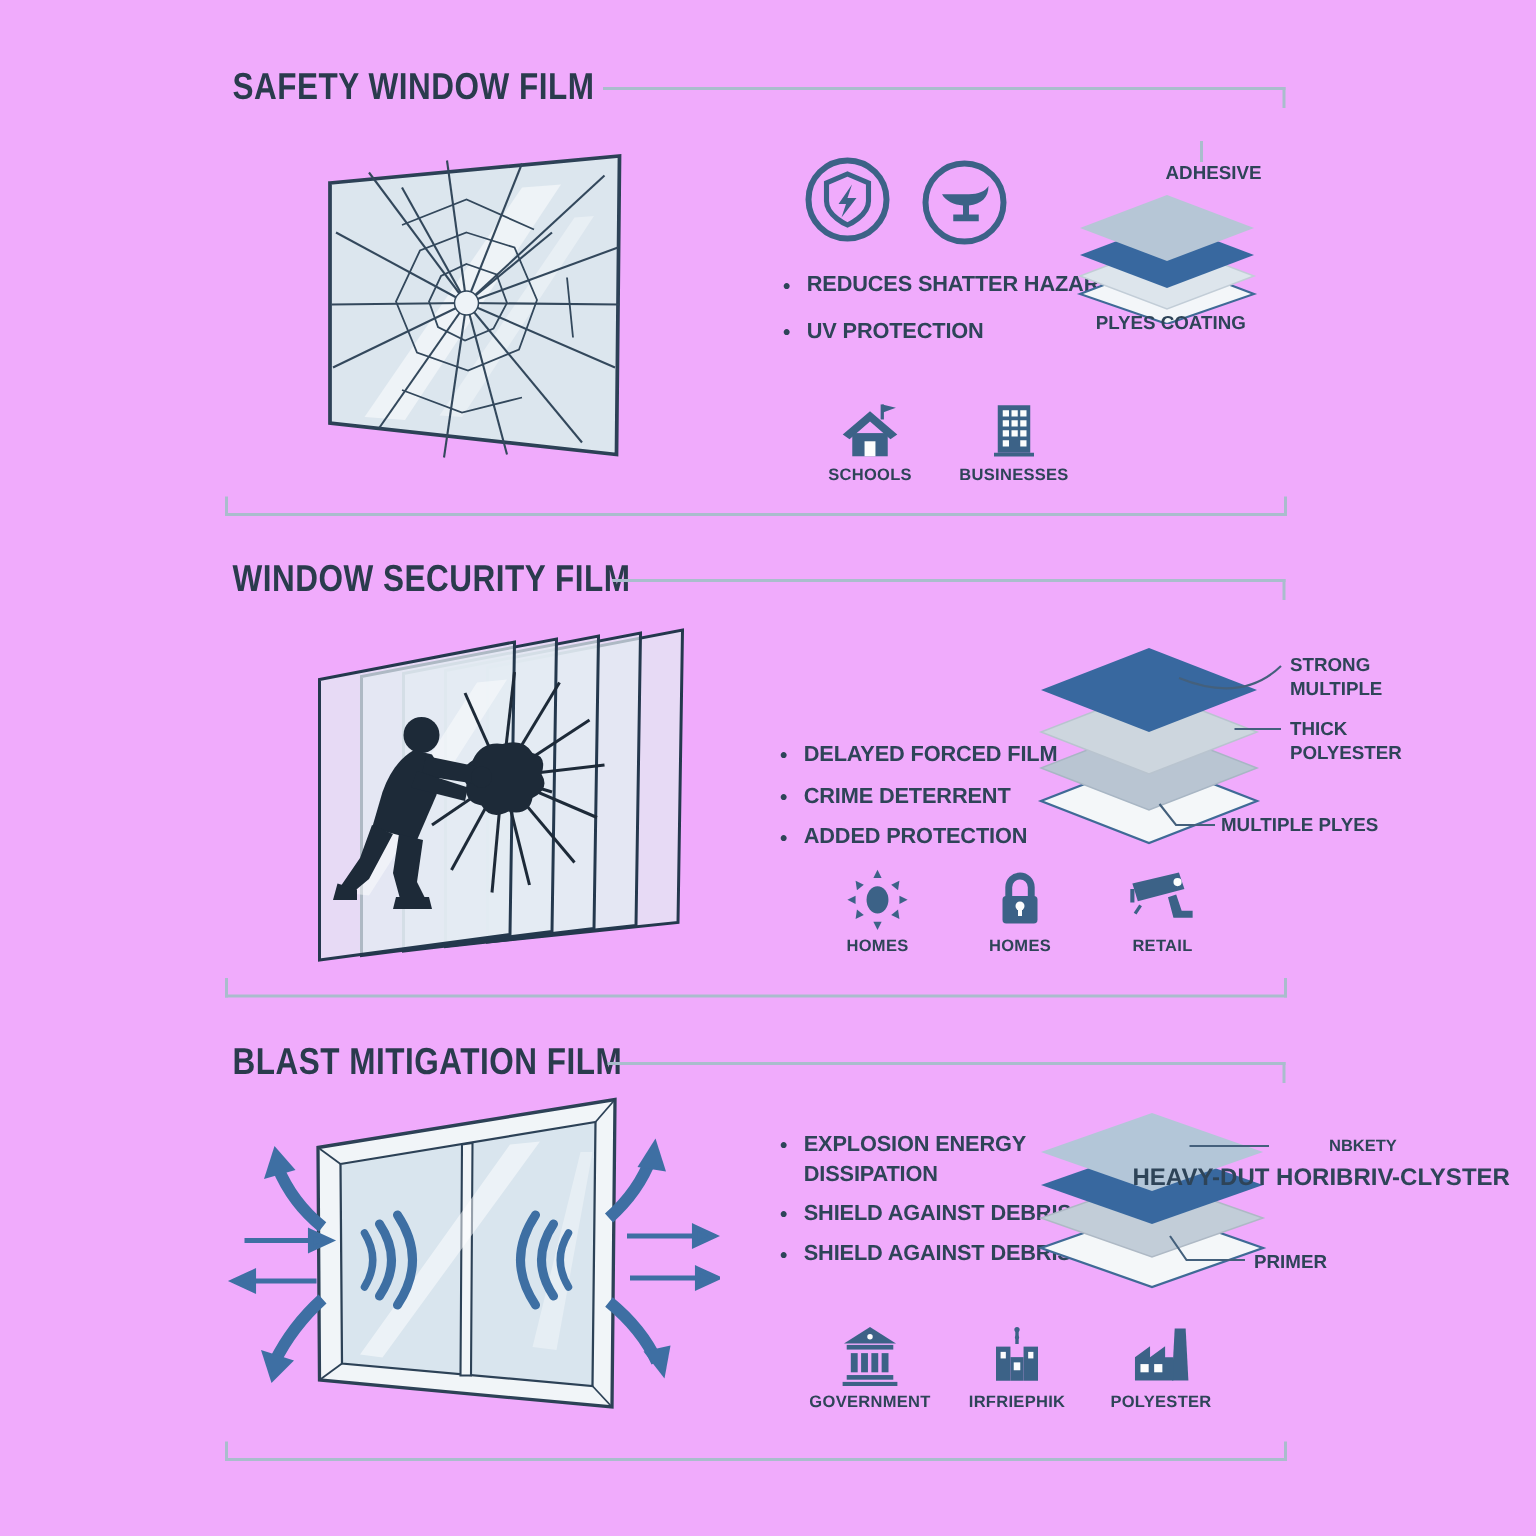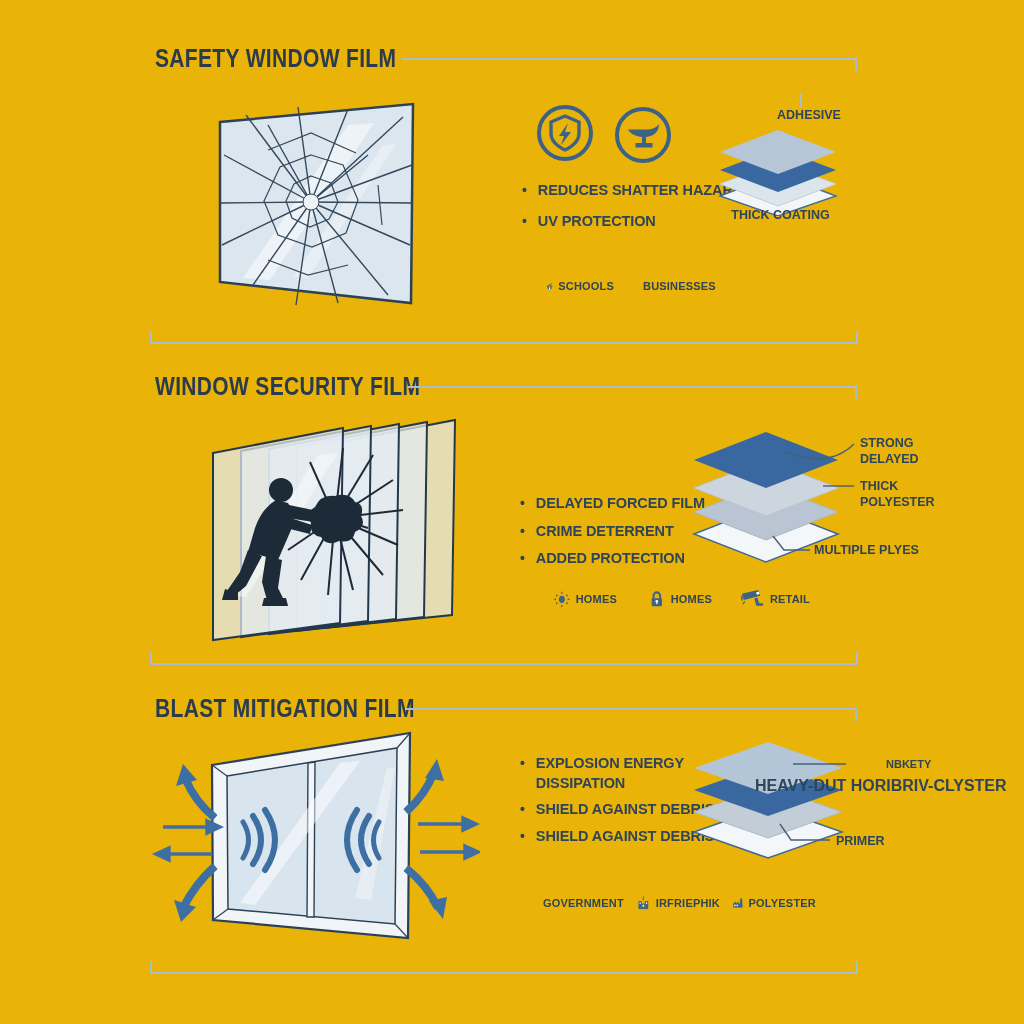--- a/index.html
+++ b/index.html
@@ -1,32 +1,32 @@
 <!DOCTYPE html>
 <html><head>
 <meta charset="utf-8">
 <style>
   html,body{margin:0;padding:0;background:#ffffff;}
-  .canvas{position:relative;width:1024px;height:1024px;background:#eab308;overflow:hidden;
+  .canvas{position:relative;width:1024px;height:1024px;background:#f0abfc;overflow:hidden;
           font-family:"Liberation Sans",sans-serif;color:#2e4458;}
   .abs{position:absolute;}
   .sec-title{position:absolute;font-size:25px;font-weight:bold;color:#2a3b4d;
              letter-spacing:.4px;transform:scaleX(.84);transform-origin:left center;white-space:nowrap;}
   .rule{position:absolute;border-top:2px solid #a9bdcc;border-right:2px solid #a9bdcc;height:12px;}
   .bracket{position:absolute;border-bottom:2px solid #a9bdcc;border-left:2px solid #a9bdcc;
            border-right:2px solid #a9bdcc;height:11px;}
   .bullets{position:absolute;}
   .bullet{display:flex;gap:11px;font-weight:bold;font-size:14.5px;color:#2e4458;
           letter-spacing:-0.1px;line-height:1.35;align-items:flex-start;}
   .bullet::before{content:"•";color:#2e4458;font-size:14px;line-height:1.4;}
   .s1 .bullet{margin-bottom:11px;}
   .s2 .bullet{margin-bottom:8px;}
   .s3 .bullet{margin-bottom:7px;}
   .s3 .bullet:first-child span{max-width:150px;display:inline-block;}
-  .aud{position:absolute;display:flex;flex-direction:row;align-items:center;gap:5px;}
+  .aud{position:absolute;display:flex;flex-direction:column;align-items:center;gap:5px;}
   .aud .cap{font-size:11px;font-weight:bold;color:#2e4458;letter-spacing:.2px;white-space:nowrap;}
   .lyr-label{position:absolute;font-size:12.5px;font-weight:bold;color:#2e4458;line-height:1.25;}
   .lyr-label.center{text-align:center;}
   .vleader{position:absolute;width:2px;background:#a9bdcc;}
   svg{display:block;}
 </style>
 </head>
 <body>
 
 <div class="canvas">
@@ -94,21 +94,21 @@
   <div class="vleader" style="left:800px;top:94px;height:14px;"></div>
   <div class="lyr-label center" style="left:764px;top:108px;width:90px;">ADHESIVE</div>
   <div class="abs" style="left:708px;top:126px;">
     <svg width="145" height="90" viewBox="0 0 145 90">
       <polygon points="70,48 128,70 70,90 12,70" fill="#f3f6f9" stroke="#3f6a96" stroke-width="1.4"></polygon>
       <polygon points="70,36 128,58 70,80 12,58" fill="#dde5ec" stroke="#c2cdd7" stroke-width="1"></polygon>
       <polygon points="70,22 128,44 70,66 12,44" fill="#38689f"></polygon>
       <polygon points="70,4 128,26 70,48 12,26" fill="#b6c6d6"></polygon>
     </svg>
   </div>
-  <div class="lyr-label center" style="left:723px;top:208px;width:115px;">THICK COATING</div>
+  <div class="lyr-label center" style="left:723px;top:208px;width:115px;">PLYES COATING</div>
 
   <div class="aud" style="left:546px;top:266px;width:68px;">
     <svg width="44" height="40" viewBox="0 0 48 44">
       <line x1="33" y1="4" x2="33" y2="15" stroke="#3c6287" stroke-width="2.4"></line>
       <polygon points="33,4 43,6.5 33,10" fill="#3c6287"></polygon>
       <polygon points="4,26 24,9 44,26 39,29.5 24,16.5 9,29.5" fill="#3c6287"></polygon>
       <rect x="11" y="25" width="26" height="17" fill="#3c6287"></rect>
       <rect x="20" y="31" width="8" height="11" fill="#fcfdfd"></rect>
     </svg>
     <div class="cap">SCHOOLS</div>
@@ -198,21 +198,21 @@
       <polygon points="78,60 150,88 78,116 6,88" fill="#b9c5d2" stroke="#a8b6c4" stroke-width="1"></polygon>
       <polygon points="78,36 150,64 78,92 6,64" fill="#cdd6de" stroke="#b9c4cf" stroke-width="1"></polygon>
       <polygon points="78,8 150,36 78,64 6,36" fill="#38689f"></polygon>
       <g stroke="#44607c" stroke-width="1.4" fill="none">
         <path d="M98,28 Q140,45 166,20"></path>
         <line x1="135" y1="62" x2="166" y2="62"></line>
         <path d="M85,112 L96,126 L122,126"></path>
       </g>
     </svg>
   </div>
-  <div class="lyr-label" style="left:860px;top:436px;width:72px;">STRONG DELAYED</div>
+  <div class="lyr-label" style="left:860px;top:436px;width:72px;">STRONG MULTIPLE</div>
   <div class="lyr-label" style="left:860px;top:479px;width:80px;">THICK POLYESTER</div>
   <div class="lyr-label" style="left:814px;top:543px;width:115px;white-space:nowrap;">MULTIPLE PLYES</div>
 
   <div class="aud" style="left:553px;top:578px;width:64px;">
     <svg width="44" height="42" viewBox="0 0 48 46">
       <ellipse cx="24" cy="24" rx="8" ry="10" fill="#3c6287"></ellipse>
       <g fill="#3c6287">
         <polygon points="24,2 27,8 21,8"></polygon>
         <polygon points="40,10 39,17 34,13"></polygon>
         <polygon points="46,24 40,27 40,21"></polygon>

